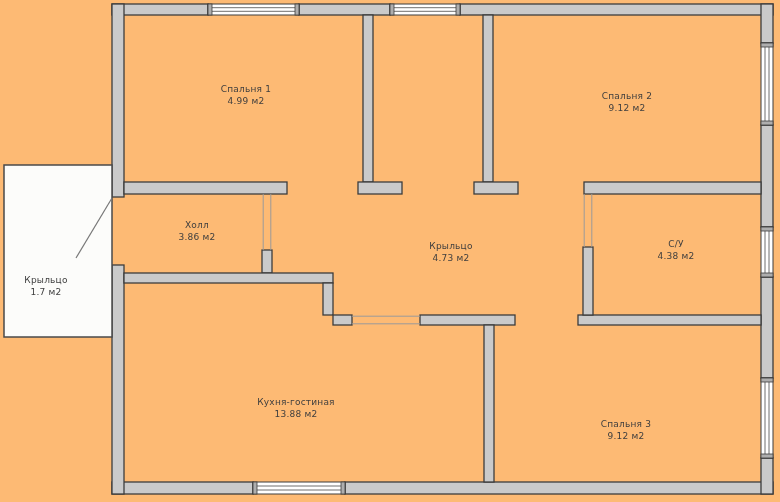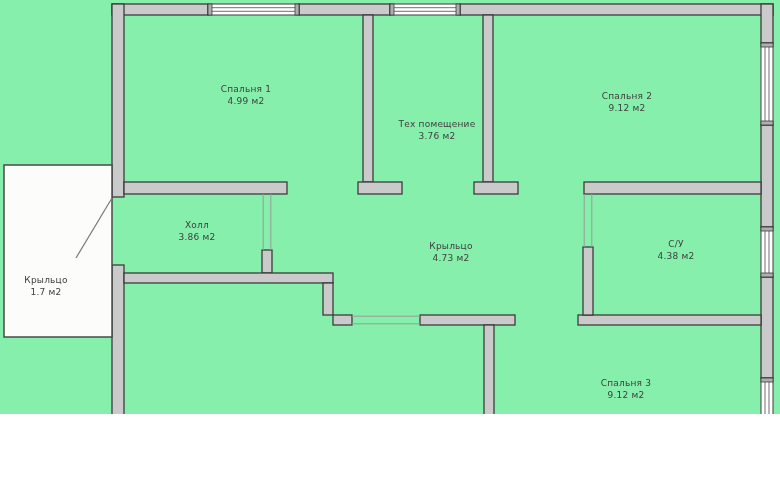--- a/index.html
+++ b/index.html
@@ -1,16 +1,16 @@
 <!DOCTYPE html>
 <html><head>
 <meta charset="utf-8">
 <style>
   html,body{margin:0;padding:0;background:#ffffff;}
-  .plan{position:relative;width:780px;height:414px;background:#86efac;overflow:hidden;
+  .plan{position:relative;width:780px;height:502px;background:#fdba74;overflow:hidden;
         font-family:"DejaVu Sans", sans-serif;}
   .plan svg{position:absolute;left:0;top:0;}
   .wall{fill:#cacaca;stroke:#3c3c3c;stroke-width:1.3;}
   .win{fill:#ffffff;stroke:#3c3c3c;stroke-width:1;}
   .glz{stroke:#6f6f6f;stroke-width:1;}
   .jamb{fill:#aeaeae;stroke:#3c3c3c;stroke-width:0.8;}
   .open-line{stroke:#9a9a9a;stroke-width:1;}
   .porch-rect{fill:#fcfcfa;stroke:#4a4a4a;stroke-width:1.5;}
   .swing{stroke:#787878;stroke-width:1.2;}
   .label{position:absolute;transform:translate(-50%,-50%);text-align:center;
@@ -110,41 +110,41 @@
     <g>
       <rect class="porch-rect" x="4" y="165" width="108" height="172"></rect>
       <line class="swing" x1="112" y1="198" x2="76" y2="258"></line>
     </g>
   </svg>
 
   <div class="label" style="left:246px;top:95px">
     <div>Спальня 1</div>
     <div>4.99 м2</div>
   </div>
-  <div class="label" style="left:437px;top:130px">
-    <div>Тех помещение</div>
-    <div>3.76 м2</div>
-  </div>
   <div class="label" style="left:627px;top:102px">
     <div>Спальня 2</div>
     <div>9.12 м2</div>
   </div>
   <div class="label" style="left:197px;top:231px">
     <div>Холл</div>
     <div>3.86 м2</div>
   </div>
   <div class="label" style="left:451px;top:252px">
     <div>Крыльцо</div>
     <div>4.73 м2</div>
   </div>
   <div class="label" style="left:676px;top:250px">
     <div>С/У</div>
     <div>4.38 м2</div>
   </div>
   <div class="label" style="left:46px;top:286px">
     <div>Крыльцо</div>
     <div>1.7 м2</div>
   </div>
-  <div class="label" style="left:626px;top:389px">
+  <div class="label" style="left:296px;top:408px">
+    <div>Кухня-гостиная</div>
+    <div>13.88 м2</div>
+  </div>
+  <div class="label" style="left:626px;top:430px">
     <div>Спальня 3</div>
     <div>9.12 м2</div>
   </div>
 </div>
 
 </body></html>

